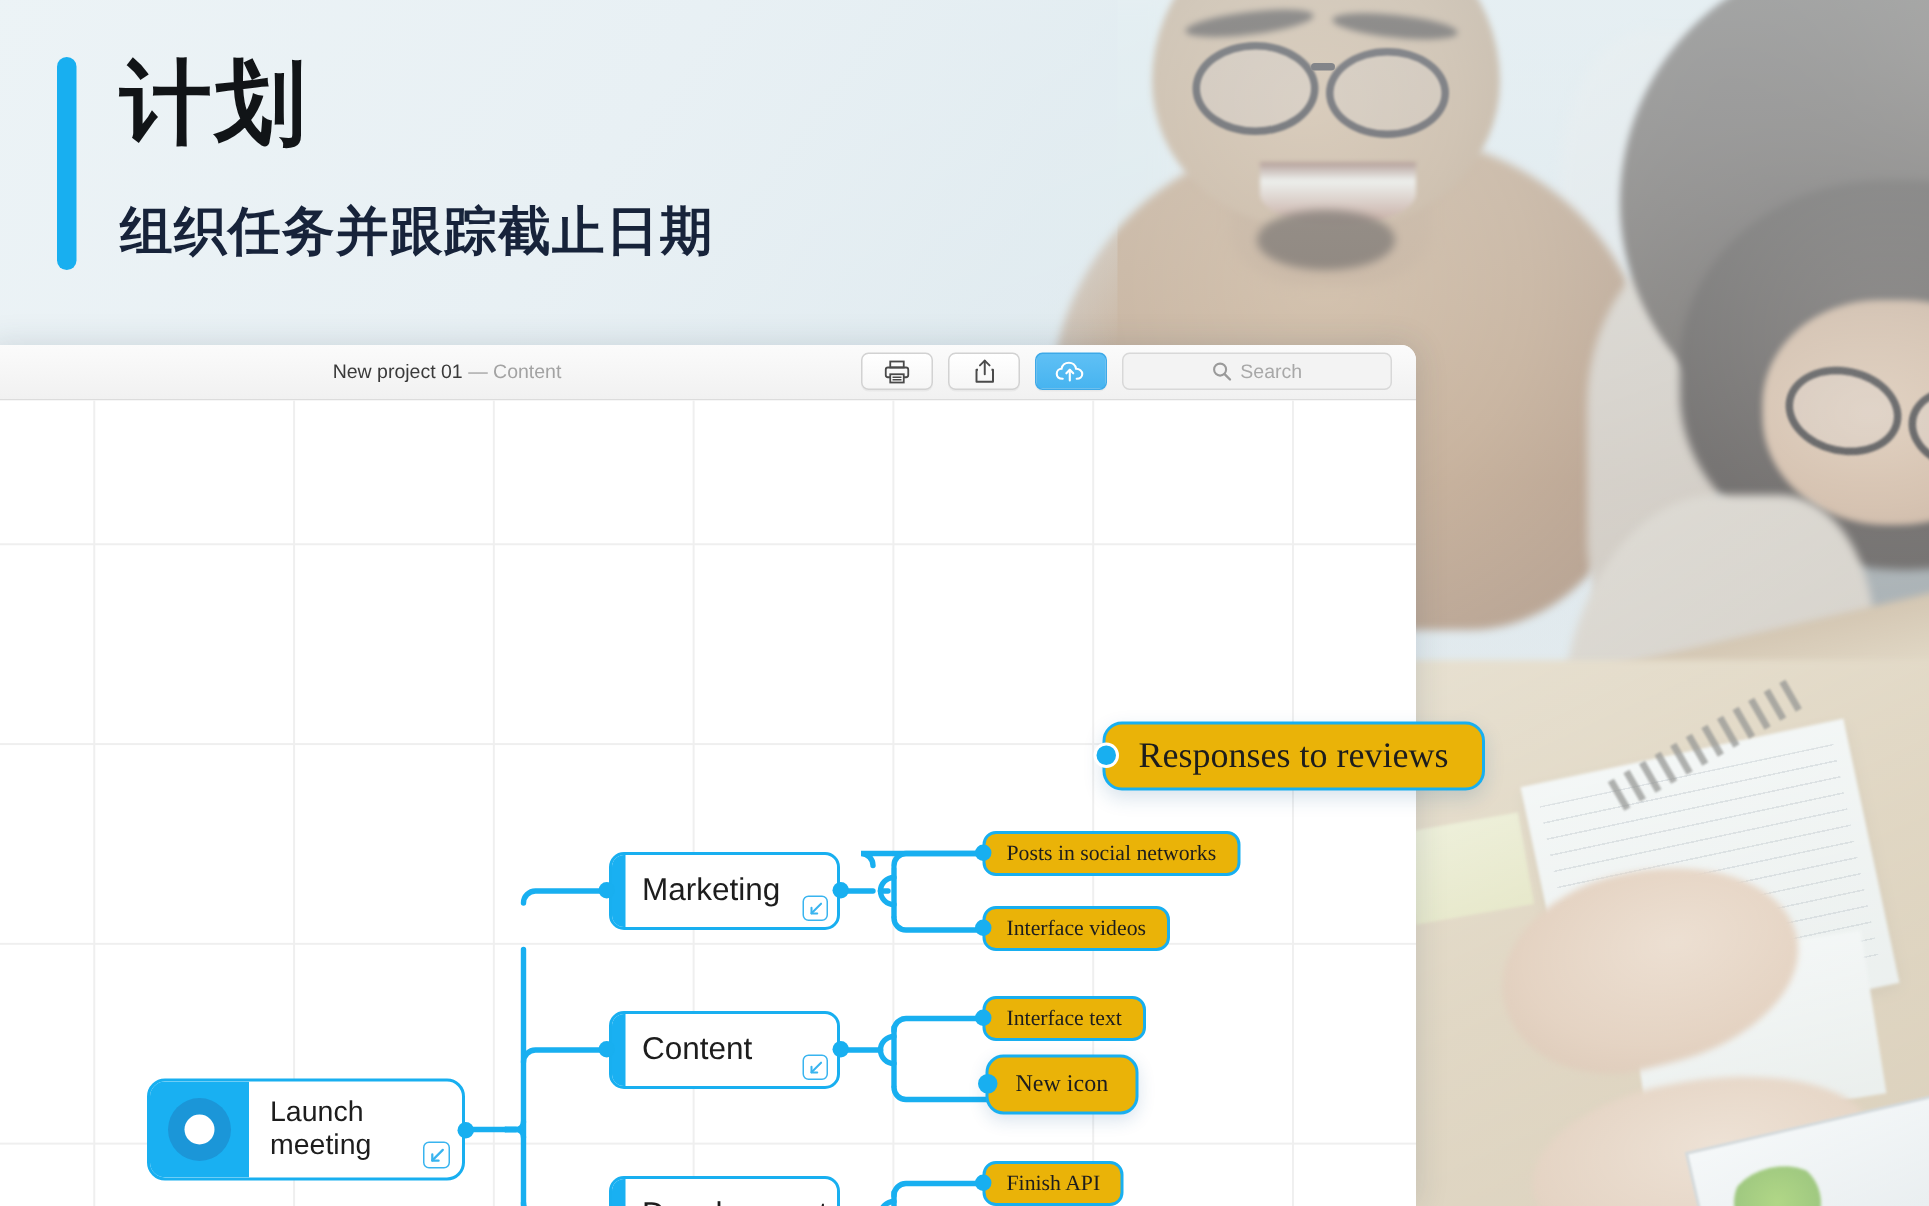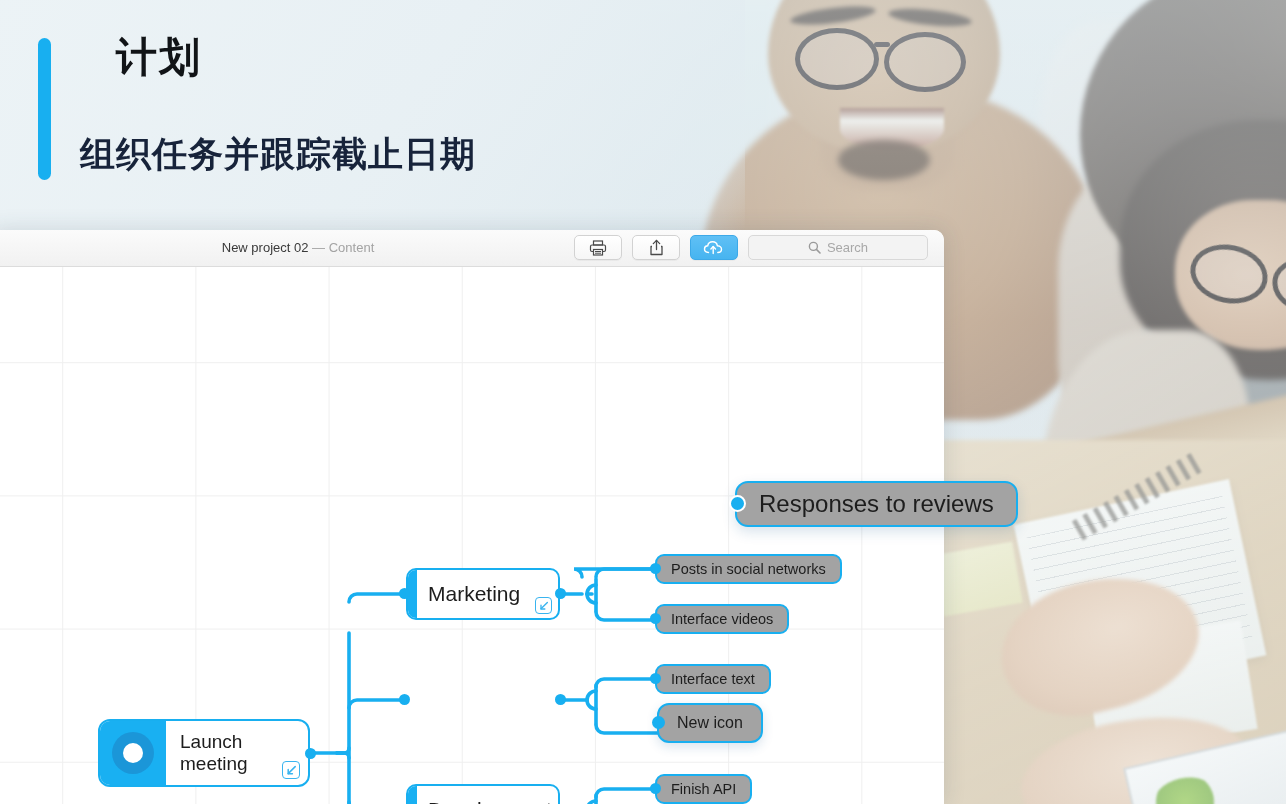--- a/index.html
+++ b/index.html
@@ -197,23 +197,22 @@
   #header-banner{
     position:absolute; left:0; top:0; width:745px; height:230px;
     background:linear-gradient(120deg,rgba(236,243,246,.97) 0%,rgba(232,240,244,.95) 55%,rgba(226,236,241,.70) 88%,rgba(226,236,241,0) 100%);
   }
   #title-accent-bar{
     position:absolute; left:38px; top:38px; width:13px; height:142px;
     background:#18aff0; border-radius:7px;
   }
   #header-title{
     position:absolute; left:80px; top:36px;
-    font-size:41px; font-weight:700; color:#111417; letter-spacing:2px;
+    font-size:61px; font-weight:700; color:#111417; letter-spacing:2px;
     line-height:1.05;
-    margin-left:36px;
   }
   #header-subtitle{
     position:absolute; left:80px; top:131px;
     font-size:35px; font-weight:700; color:#17233a; letter-spacing:1px;
   }
 
   
   #app-window{
     position:absolute; left:-8px; top:230px; width:952px; height:574px;
     background:#ffffff;
@@ -303,21 +302,21 @@
   .collapse-ico{
     position:absolute; right:6px; bottom:4px; width:17px; height:17px;
     border:1.6px solid #39b4ef; border-radius:4px;
     display:flex; align-items:center; justify-content:center;
   }
   #root-collapse{ right:8px; bottom:6px; width:18px; height:18px; }
 
   
   .leaf-node{
     height:30px; border:2.2px solid #18aff0; border-radius:9px;
-    background:#a3a3a3; display:flex; align-items:center; padding:0 14px;
+    background:#eab308; display:flex; align-items:center; padding:0 14px;font-family:Liberation Serif, serif;
   }
   .leaf-label{ font-size:14.5px; color:#1d1d1d; white-space:nowrap; }
 
   
   .leaf-node.big{
     height:46px; border-radius:13px; padding:0 22px;
     box-shadow:0 5px 13px rgba(25,90,140,.17);
   }
   .leaf-node.big .leaf-label{ font-size:24px; }
   .leaf-node.mid{
@@ -382,21 +381,21 @@
 <div id="header-banner">
   <div id="title-accent-bar"></div>
   <div id="header-title">计划</div>
   <div id="header-subtitle">组织任务并跟踪截止日期</div>
 </div>
 
 <div id="app-window">
 
   <div id="titlebar">
     <div id="doc-title">
-      <span>New project 02</span>
+      <span>New project 01</span>
       <span class="edited">— Content</span>
     </div>
 
     <div id="toolbar-right">
       <div class="tb-btn">
         <svg width="18" height="16" viewBox="0 0 18 16">
           <rect x="4.5" y="1" width="9" height="4" fill="none" stroke="#4a4a4a" stroke-width="1.2"></rect>
           <rect x="1.5" y="5" width="15" height="6.5" rx="1.5" fill="none" stroke="#4a4a4a" stroke-width="1.2"></rect>
           <rect x="4.5" y="9.5" width="9" height="5.5" fill="#fff" stroke="#4a4a4a" stroke-width="1.2"></rect>
           <line x1="6" y1="11.5" x2="12" y2="11.5" stroke="#4a4a4a" stroke-width="1"></line>
@@ -508,20 +507,32 @@
           <svg width="10" height="10" viewBox="0 0 11 11">
             <path d="M9.2 1.6 L2.2 8.6" stroke="#39b4ef" stroke-width="1.5" stroke-linecap="round"></path>
             <path d="M2.2 4.6 L2.2 8.8 L6.4 8.8" fill="none" stroke="#39b4ef" stroke-width="1.5" stroke-linecap="round" stroke-linejoin="round"></path>
           </svg>
         </div>
       </div>
     </div>
     <div class="dot s" style="left:407px; top:321px;"></div>
     <div class="dot s" style="left:563px; top:321px;"></div>
 
+    <div class="node cat-node" style="left:414px; top:407px;">
+      <div class="cat-stripe"></div>
+      <div class="cat-body">
+        <span class="cat-label">Content</span>
+        <div class="collapse-ico">
+          <svg width="10" height="10" viewBox="0 0 11 11">
+            <path d="M9.2 1.6 L2.2 8.6" stroke="#39b4ef" stroke-width="1.5" stroke-linecap="round"></path>
+            <path d="M2.2 4.6 L2.2 8.8 L6.4 8.8" fill="none" stroke="#39b4ef" stroke-width="1.5" stroke-linecap="round" stroke-linejoin="round"></path>
+          </svg>
+        </div>
+      </div>
+    </div>
     <div class="dot s" style="left:407px; top:427px;"></div>
     <div class="dot s" style="left:563px; top:427px;"></div>
 
     <div class="node cat-node" style="left:414px; top:517px;">
       <div class="cat-stripe"></div>
       <div class="cat-body">
         <span class="cat-label">Development</span>
 
       </div>
     </div>

